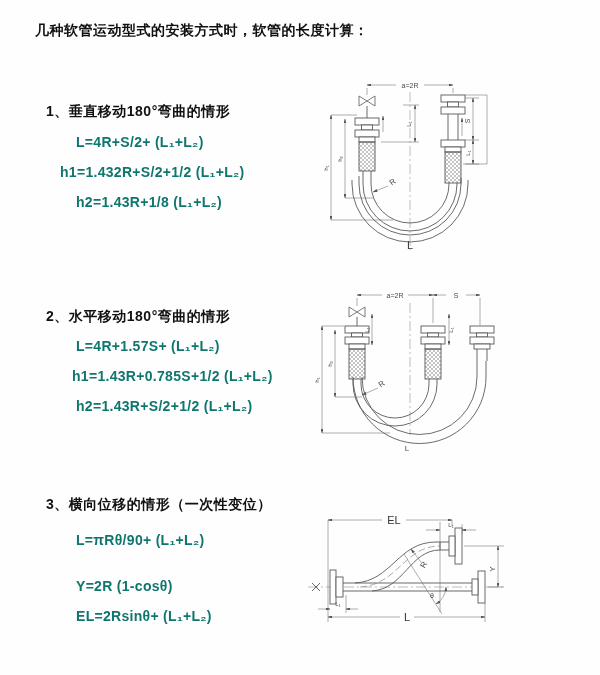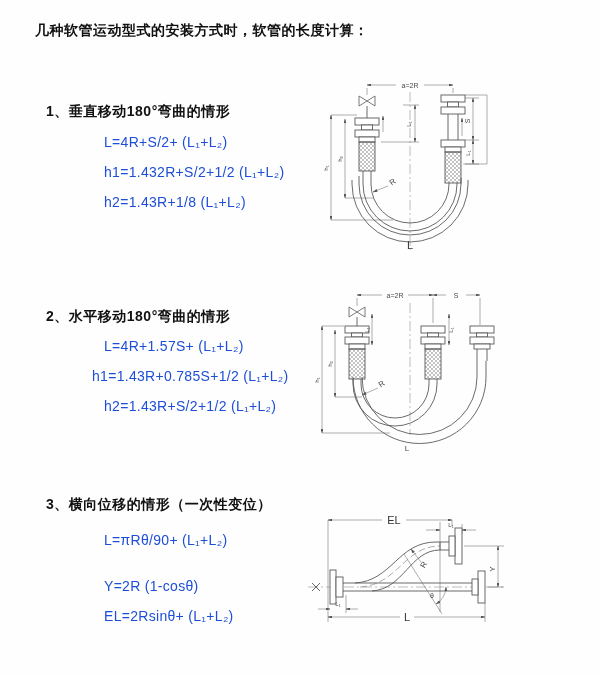--- a/index.html
+++ b/index.html
@@ -1,42 +1,42 @@
 <!DOCTYPE html>
 <html><head>
 <meta charset="utf-8">
 <style>
   html,body{margin:0;padding:0;background:#e8e8e8;}
   .page{position:relative;width:600px;height:675px;background:#fefefe;overflow:hidden;
         font-family:"Liberation Sans",sans-serif;color:#1a1a1a;padding-left:23px;}
   .abs{position:absolute;}
   .title{left:35px;top:22px;font-size:14px;font-weight:600;letter-spacing:.5px;color:#111;}
   .heading{font-size:14px;font-weight:600;letter-spacing:.5px;color:#111;}
-  .formula{font-size:14px;font-weight:400;letter-spacing:.3px;color:#1d4ed8;margin-left:28px;}
+  .formula{font-size:14px;font-weight:700;letter-spacing:.3px;color:#0f766e;}
   svg{display:block;}
   svg text{fill:#4a4a4a;font-family:"Liberation Sans",sans-serif;font-size:7px;}
   svg text.big{font-size:11px;fill:#333;}
   svg text.mid{font-size:8px;}
   svg text.tiny{font-size:6px;}
   .dln{stroke:#5a5a5a;stroke-width:0.9;fill:none;}
   .dim{stroke:#6a6a6a;stroke-width:0.55;fill:none;}
   .cl{stroke:#8a8a8a;stroke-width:0.55;stroke-dasharray:10 3 2 3;fill:none;}
   .part{fill:#fff;stroke:#5a5a5a;stroke-width:0.9;}
   .valve{fill:none;stroke:#5a5a5a;stroke-width:0.8;}
 </style>
 </head>
 <body>
 
 <div class="page">
 
   <div class="abs title">几种软管运动型式的安装方式时，软管的长度计算：</div>
 
   <div class="abs heading" style="left:46px;top:103px">1、垂直移动180°弯曲的情形</div>
   <div class="abs formula" style="left:76px;top:134px">L=4R+S/2+ (L₁+L₂)</div>
-  <div class="abs formula" style="left:76px;top:164px">h1=1.432R+S/2+1/2 (L₁+L₂)</div>
+  <div class="abs formula" style="left:60px;top:164px">h1=1.432R+S/2+1/2 (L₁+L₂)</div>
   <div class="abs formula" style="left:76px;top:194px">h2=1.43R+1/8 (L₁+L₂)</div>
 
   <svg class="abs" style="left:315px;top:72px" width="270" height="190" viewBox="0 0 270 190">
     <defs>
       <marker id="m1" viewBox="0 0 10 6" refX="9" refY="3" markerWidth="9" markerHeight="5.4" orient="auto-start-reverse">
         <path d="M0,0 L10,3 L0,6 z" fill="#555"></path>
       </marker>
       <pattern id="hb1" width="4" height="4" patternUnits="userSpaceOnUse">
         <path d="M0,0 L4,4 M4,0 L0,4" stroke="#888" stroke-width="0.5"></path>
       </pattern>
@@ -120,21 +120,21 @@
     <g>
       <line class="dim" x1="73" y1="114" x2="58" y2="120" marker-end="url(#m1)"></line>
       <text class="mid" transform="translate(79,112) rotate(-35)" text-anchor="middle">R</text>
     </g>
 
     <text class="big" x="95" y="177" text-anchor="middle">L</text>
   </svg>
 
   <div class="abs heading" style="left:46px;top:308px">2、水平移动180°弯曲的情形</div>
   <div class="abs formula" style="left:76px;top:338px">L=4R+1.57S+ (L₁+L₂)</div>
-  <div class="abs formula" style="left:64px;top:368px">h1=1.43R+0.785S+1/2 (L₁+L₂)</div>
+  <div class="abs formula" style="left:72px;top:368px">h1=1.43R+0.785S+1/2 (L₁+L₂)</div>
   <div class="abs formula" style="left:76px;top:398px">h2=1.43R+S/2+1/2 (L₁+L₂)</div>
 
   <svg class="abs" style="left:310px;top:283px" width="290" height="190" viewBox="0 0 290 190">
     <defs>
       <marker id="m2" viewBox="0 0 10 6" refX="9" refY="3" markerWidth="9" markerHeight="5.4" orient="auto-start-reverse">
         <path d="M0,0 L10,3 L0,6 z" fill="#555"></path>
       </marker>
       <pattern id="hb2" width="4" height="4" patternUnits="userSpaceOnUse">
         <path d="M0,0 L4,4 M4,0 L0,4" stroke="#888" stroke-width="0.5"></path>
       </pattern>

